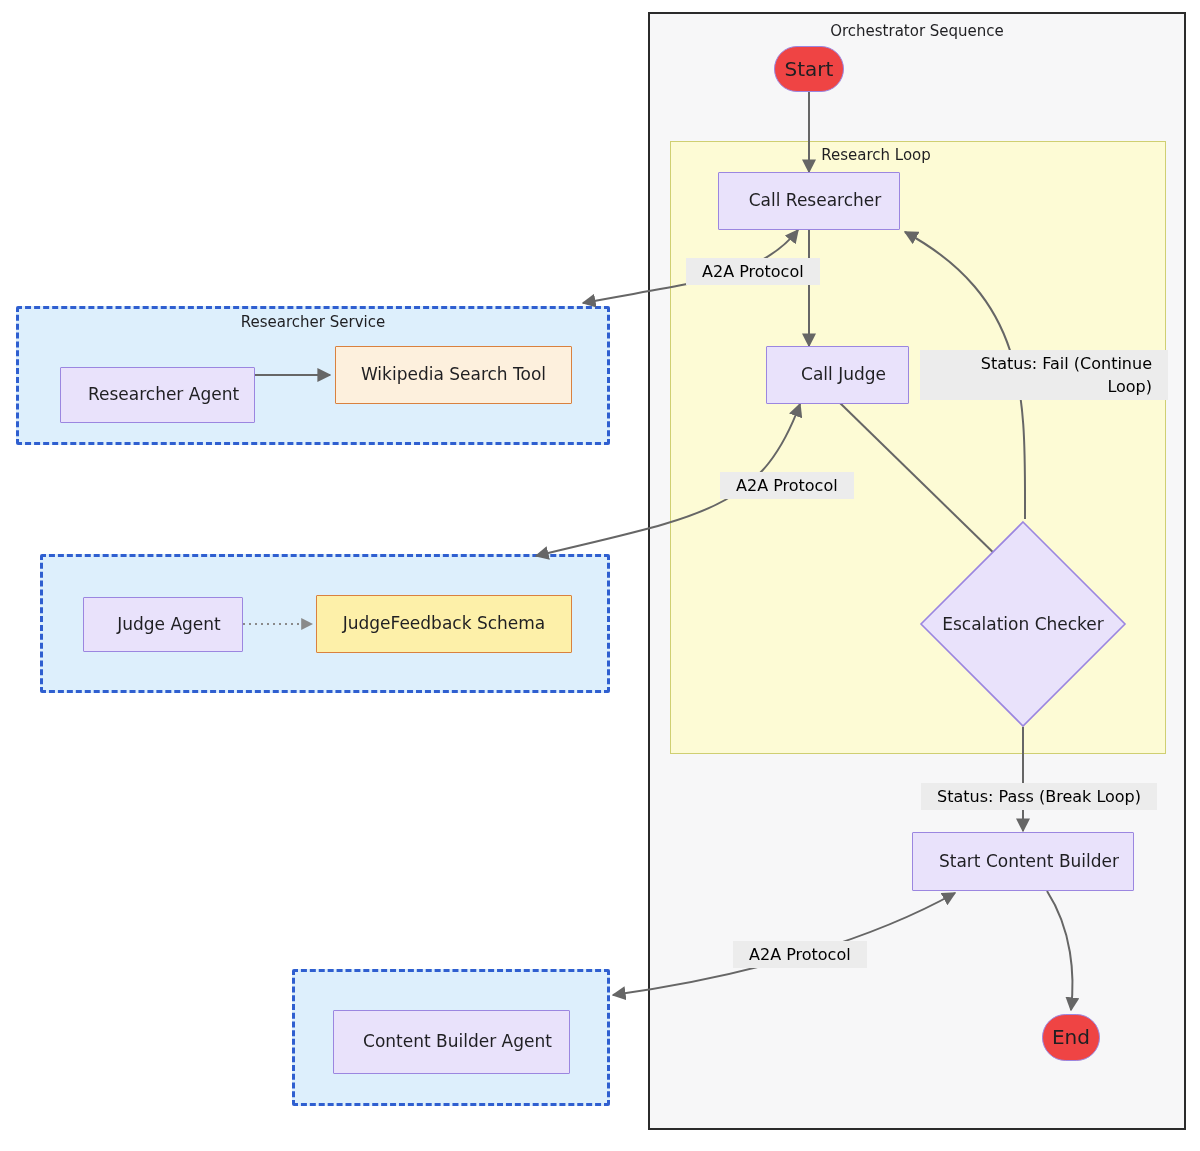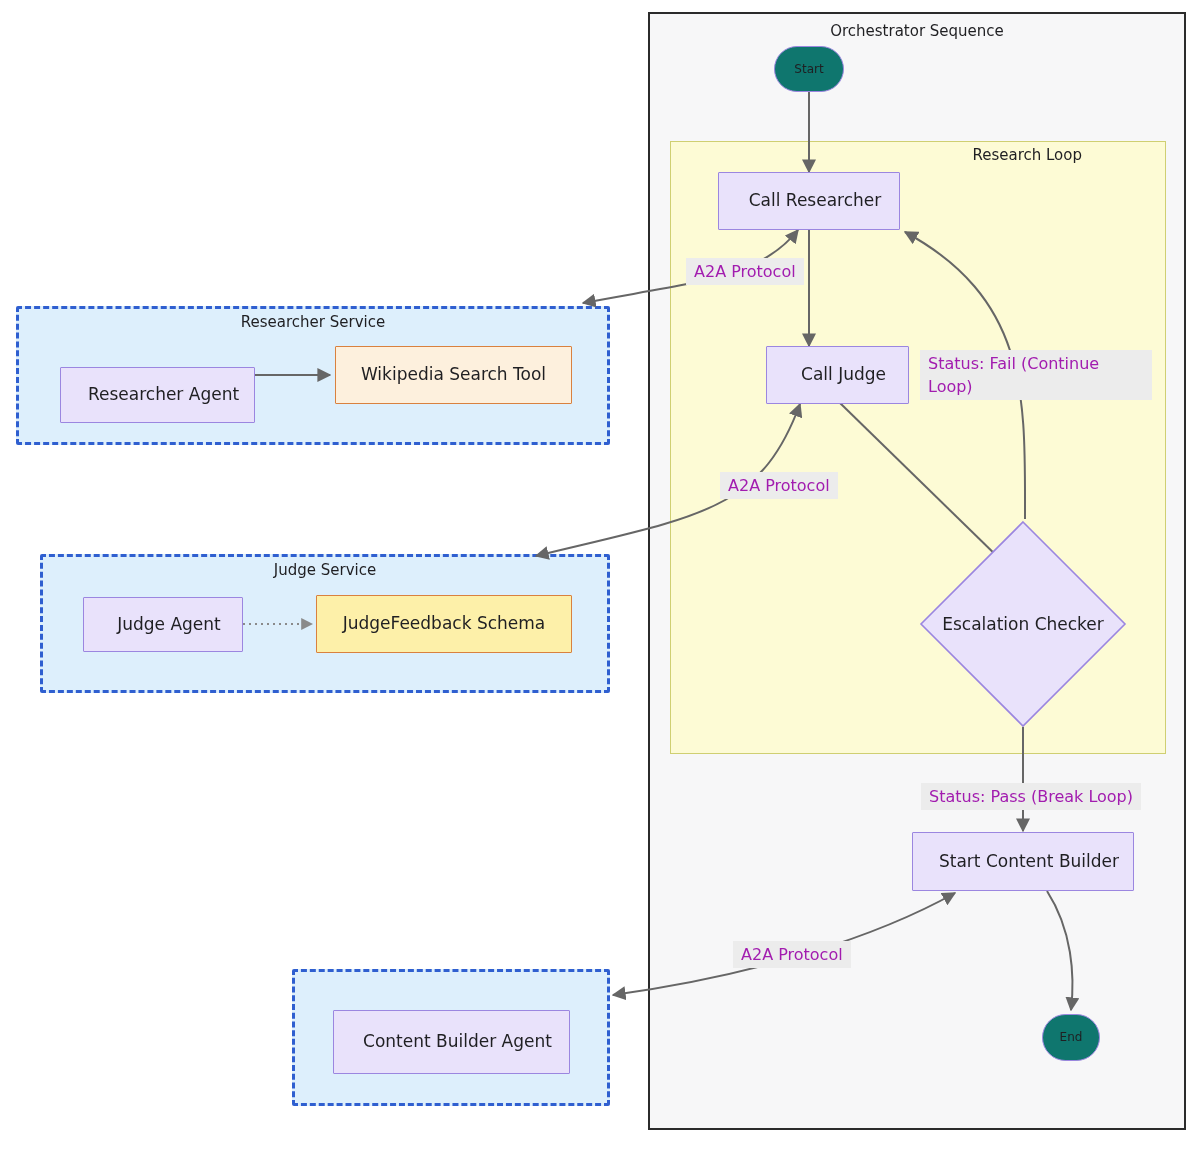--- a/index.html
+++ b/index.html
@@ -71,68 +71,67 @@
     font-size: 17px;
     border-radius: 1px;
   }
   .schema {
     background: #fdf0a9;
     border: 1.7px solid #d9813f;
     font-size: 17px;
     border-radius: 1px;
   }
   .terminal {
-    background: #0f766e;
+    background: #ef4444;
     border: 1.4px solid #9b86e0;
     border-radius: 26px;
-    font-size: 12px;
+    font-size: 20px;
   }
   
   .diamond-wrap {
     position: absolute;
   }
   .diamond-label {
     position: absolute;
     left: 0;
     right: 0;
     top: 50%;
     transform: translateY(-50%);
     text-align: center;
     font-size: 17px;
     color: #1f1f22;
     pointer-events: none;
   }
   
   .edge-label {
     position: absolute;
     background: #ececec;
-    color: #a21caf;
+    color: #000000;
     font-size: 16px;
-    padding: 2px 8px;
-    text-align: left;
+    padding: 2px 16px;
+    text-align: right;
     line-height: 1.45;
     white-space: pre-line;
   }
 </style>
 </head>
 <body>
 
 <div id="canvas">
 
   <div class="node cluster-orchestrator" style="left:648px; top:12px; width:538px; height:1118px;"></div>
   <div class="cluster-title" style="left:648px; top:22px; width:538px;">Orchestrator Sequence</div>
 
   <div class="node cluster-loop" style="left:670px; top:141px; width:496px; height:613px;"></div>
-  <div class="cluster-title" style="left:670px; top:146px; width:412px;text-align:right;">Research Loop</div>
+  <div class="cluster-title" style="left:670px; top:146px; width:412px;">Research Loop</div>
 
   <div class="node cluster-service" style="left:16px; top:306px; width:594px; height:139px;"></div>
   <div class="cluster-title" style="left:16px; top:313px; width:594px;">Researcher Service</div>
 
   <div class="node cluster-service" style="left:40px; top:554px; width:570px; height:139px;"></div>
-  <div class="cluster-title" style="left:40px; top:561px; width:570px;">Judge Service</div>
 
   <div class="node cluster-service" style="left:292px; top:969px; width:318px; height:137px;"></div>
 
   <svg class="layer" viewBox="0 0 1200 1151">
     <defs>
       <marker id="arrow" viewBox="0 0 10 10" refX="9" refY="5" markerWidth="7" markerHeight="7" orient="auto-start-reverse">
         <path d="M0,0 L10,5 L0,10 z" fill="#666666"></path>
       </marker>
       <marker id="arrowsm" viewBox="0 0 10 10" refX="9" refY="5" markerWidth="6" markerHeight="6" orient="auto-start-reverse">
         <path d="M0,0 L10,5 L0,10 z" fill="#8a8a8a"></path>

